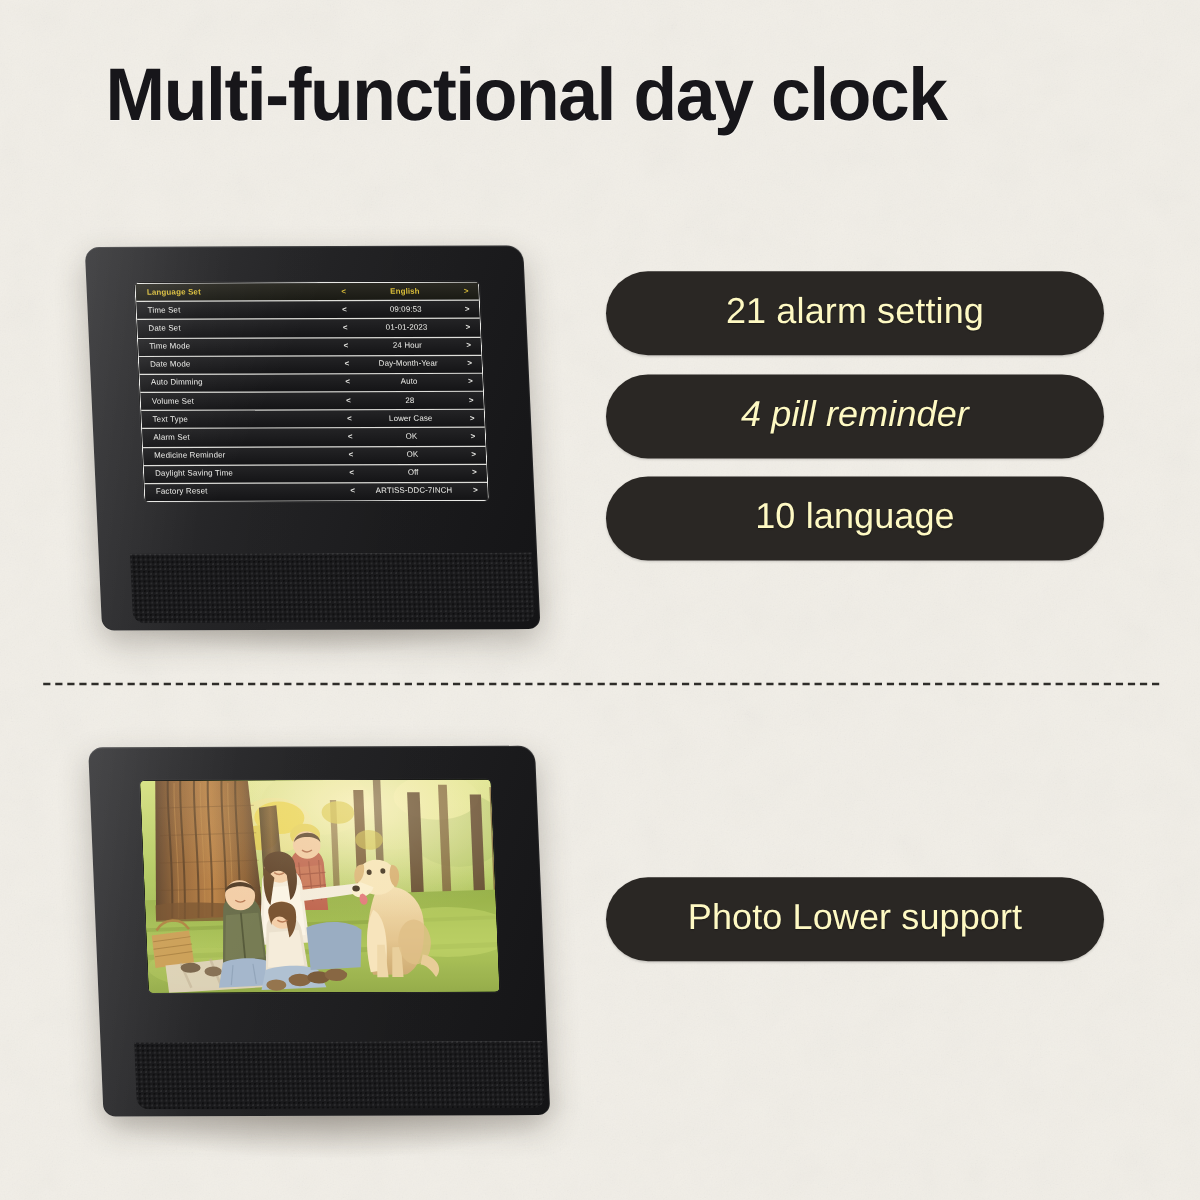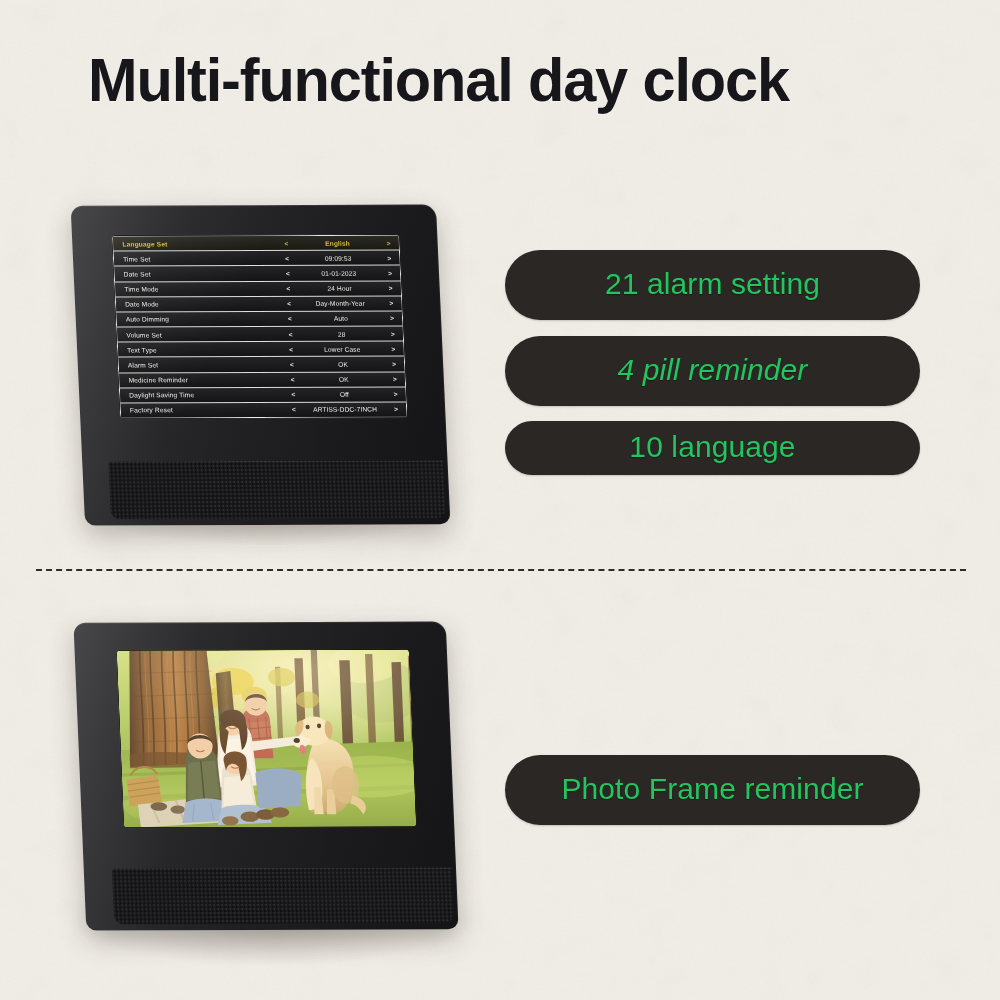--- a/index.html
+++ b/index.html
@@ -60,35 +60,34 @@
 
   
   .pill {
     position: absolute;
     z-index: 6;
     background: #2a2724;
     border-radius: 999px;
     display: flex;
     align-items: center;
     justify-content: center;
-    color: #22c55e;
+    color: #fef9c3;
     font-size: 30px;
     font-weight: 400;
     letter-spacing: 0.1px;
     box-shadow: 0 1px 2px rgba(0,0,0,0.18);
-    margin-top: 24px;
   }
   .pill .pill-label {
     display: block;
     padding-bottom: 3px;
     text-shadow: 0 1px 1px rgba(0,0,0,0.35);
   }
   #pill-0 { left: 505px; top: 226px; width: 415px; height: 70px; }
   #pill-1 { left: 505px; top: 312px; width: 415px; height: 70px; font-style: italic; }
-  #pill-2 { left: 505px; top: 397px; width: 415px; height: 54px; }
+  #pill-2 { left: 505px; top: 397px; width: 415px; height: 70px; }
   #pill-3 { left: 505px; top: 731px; width: 415px; height: 70px; }
 
   
   .device {
     position: absolute;
     z-index: 4;
   }
   .device-shadow {
     position: absolute;
     background: radial-gradient(ellipse at 50% 50%, rgba(90,80,70,0.30) 0%, rgba(90,80,70,0.12) 45%, rgba(90,80,70,0) 72%);
@@ -583,14 +582,14 @@
         </svg>
       </div>
       <div class="glass"></div>
     </div>
   </div>
 
   <div class="grille" style="left:28px; bottom:6px; right:4px; height:56px;"></div>
 </div>
 
 <div class="pill" id="pill-3">
-  <span class="pill-label">Photo Frame reminder</span>
+  <span class="pill-label">Photo Lower support</span>
 </div>
 
 </body></html>

